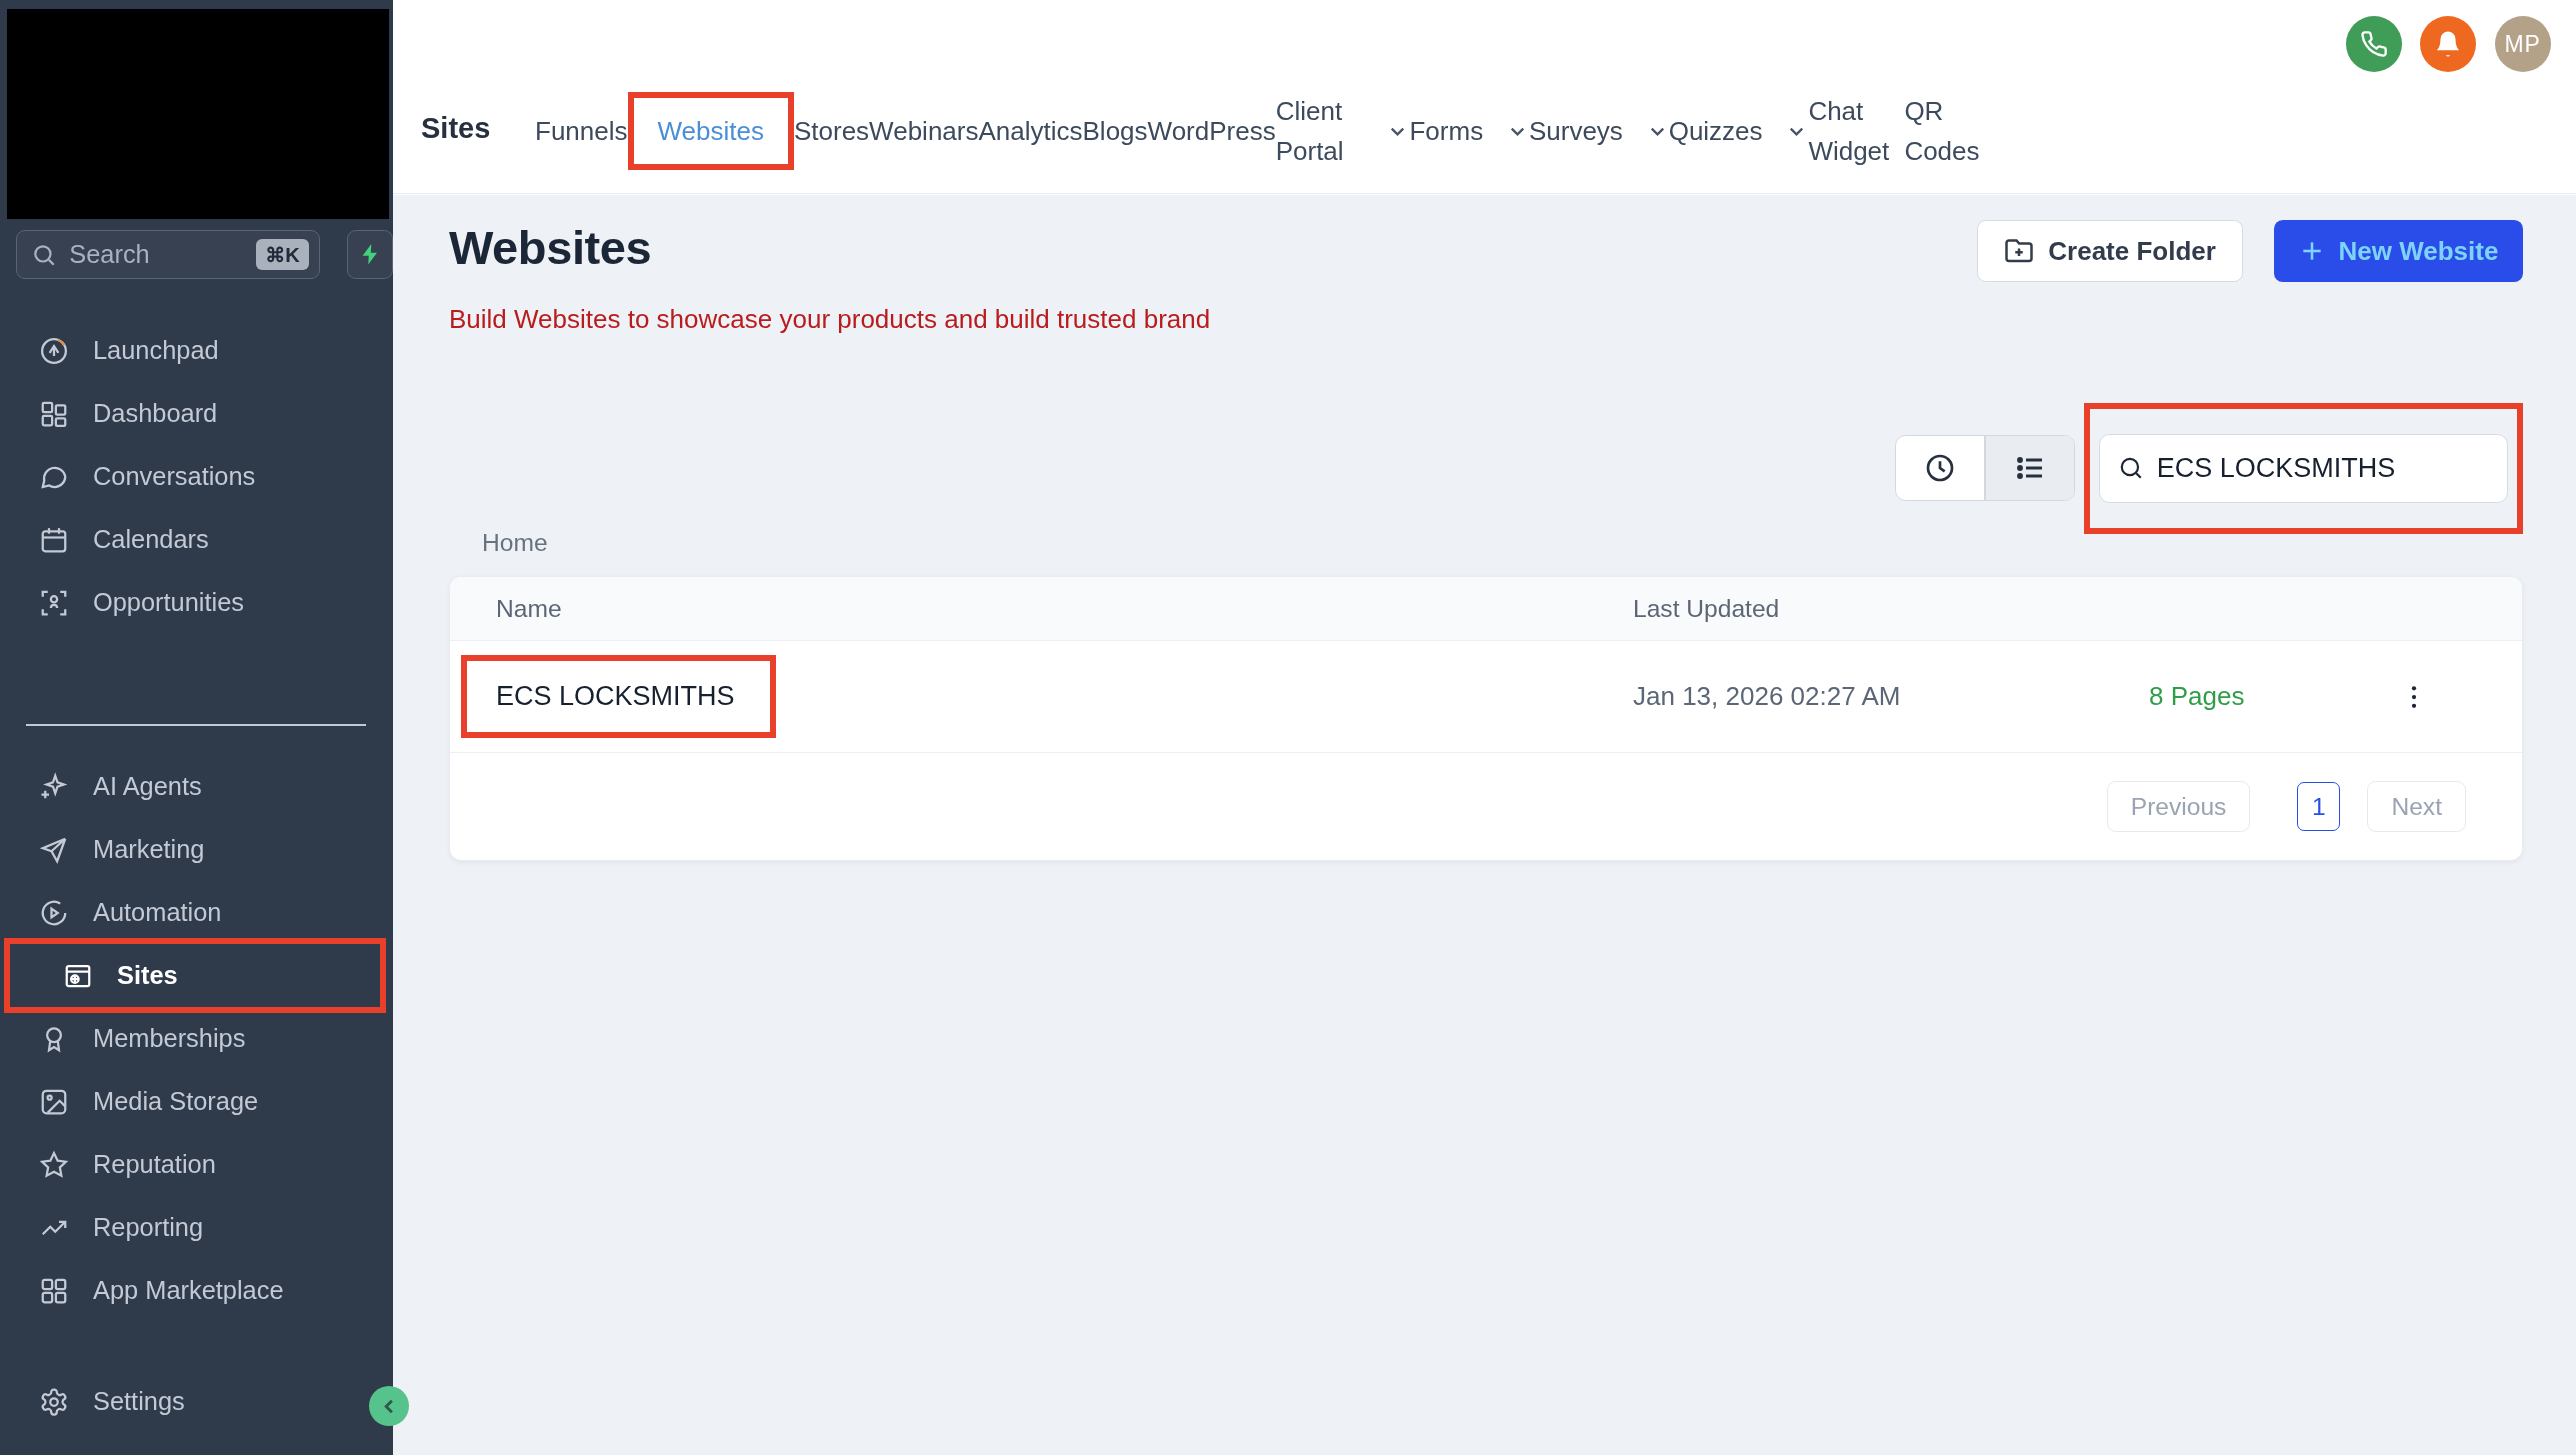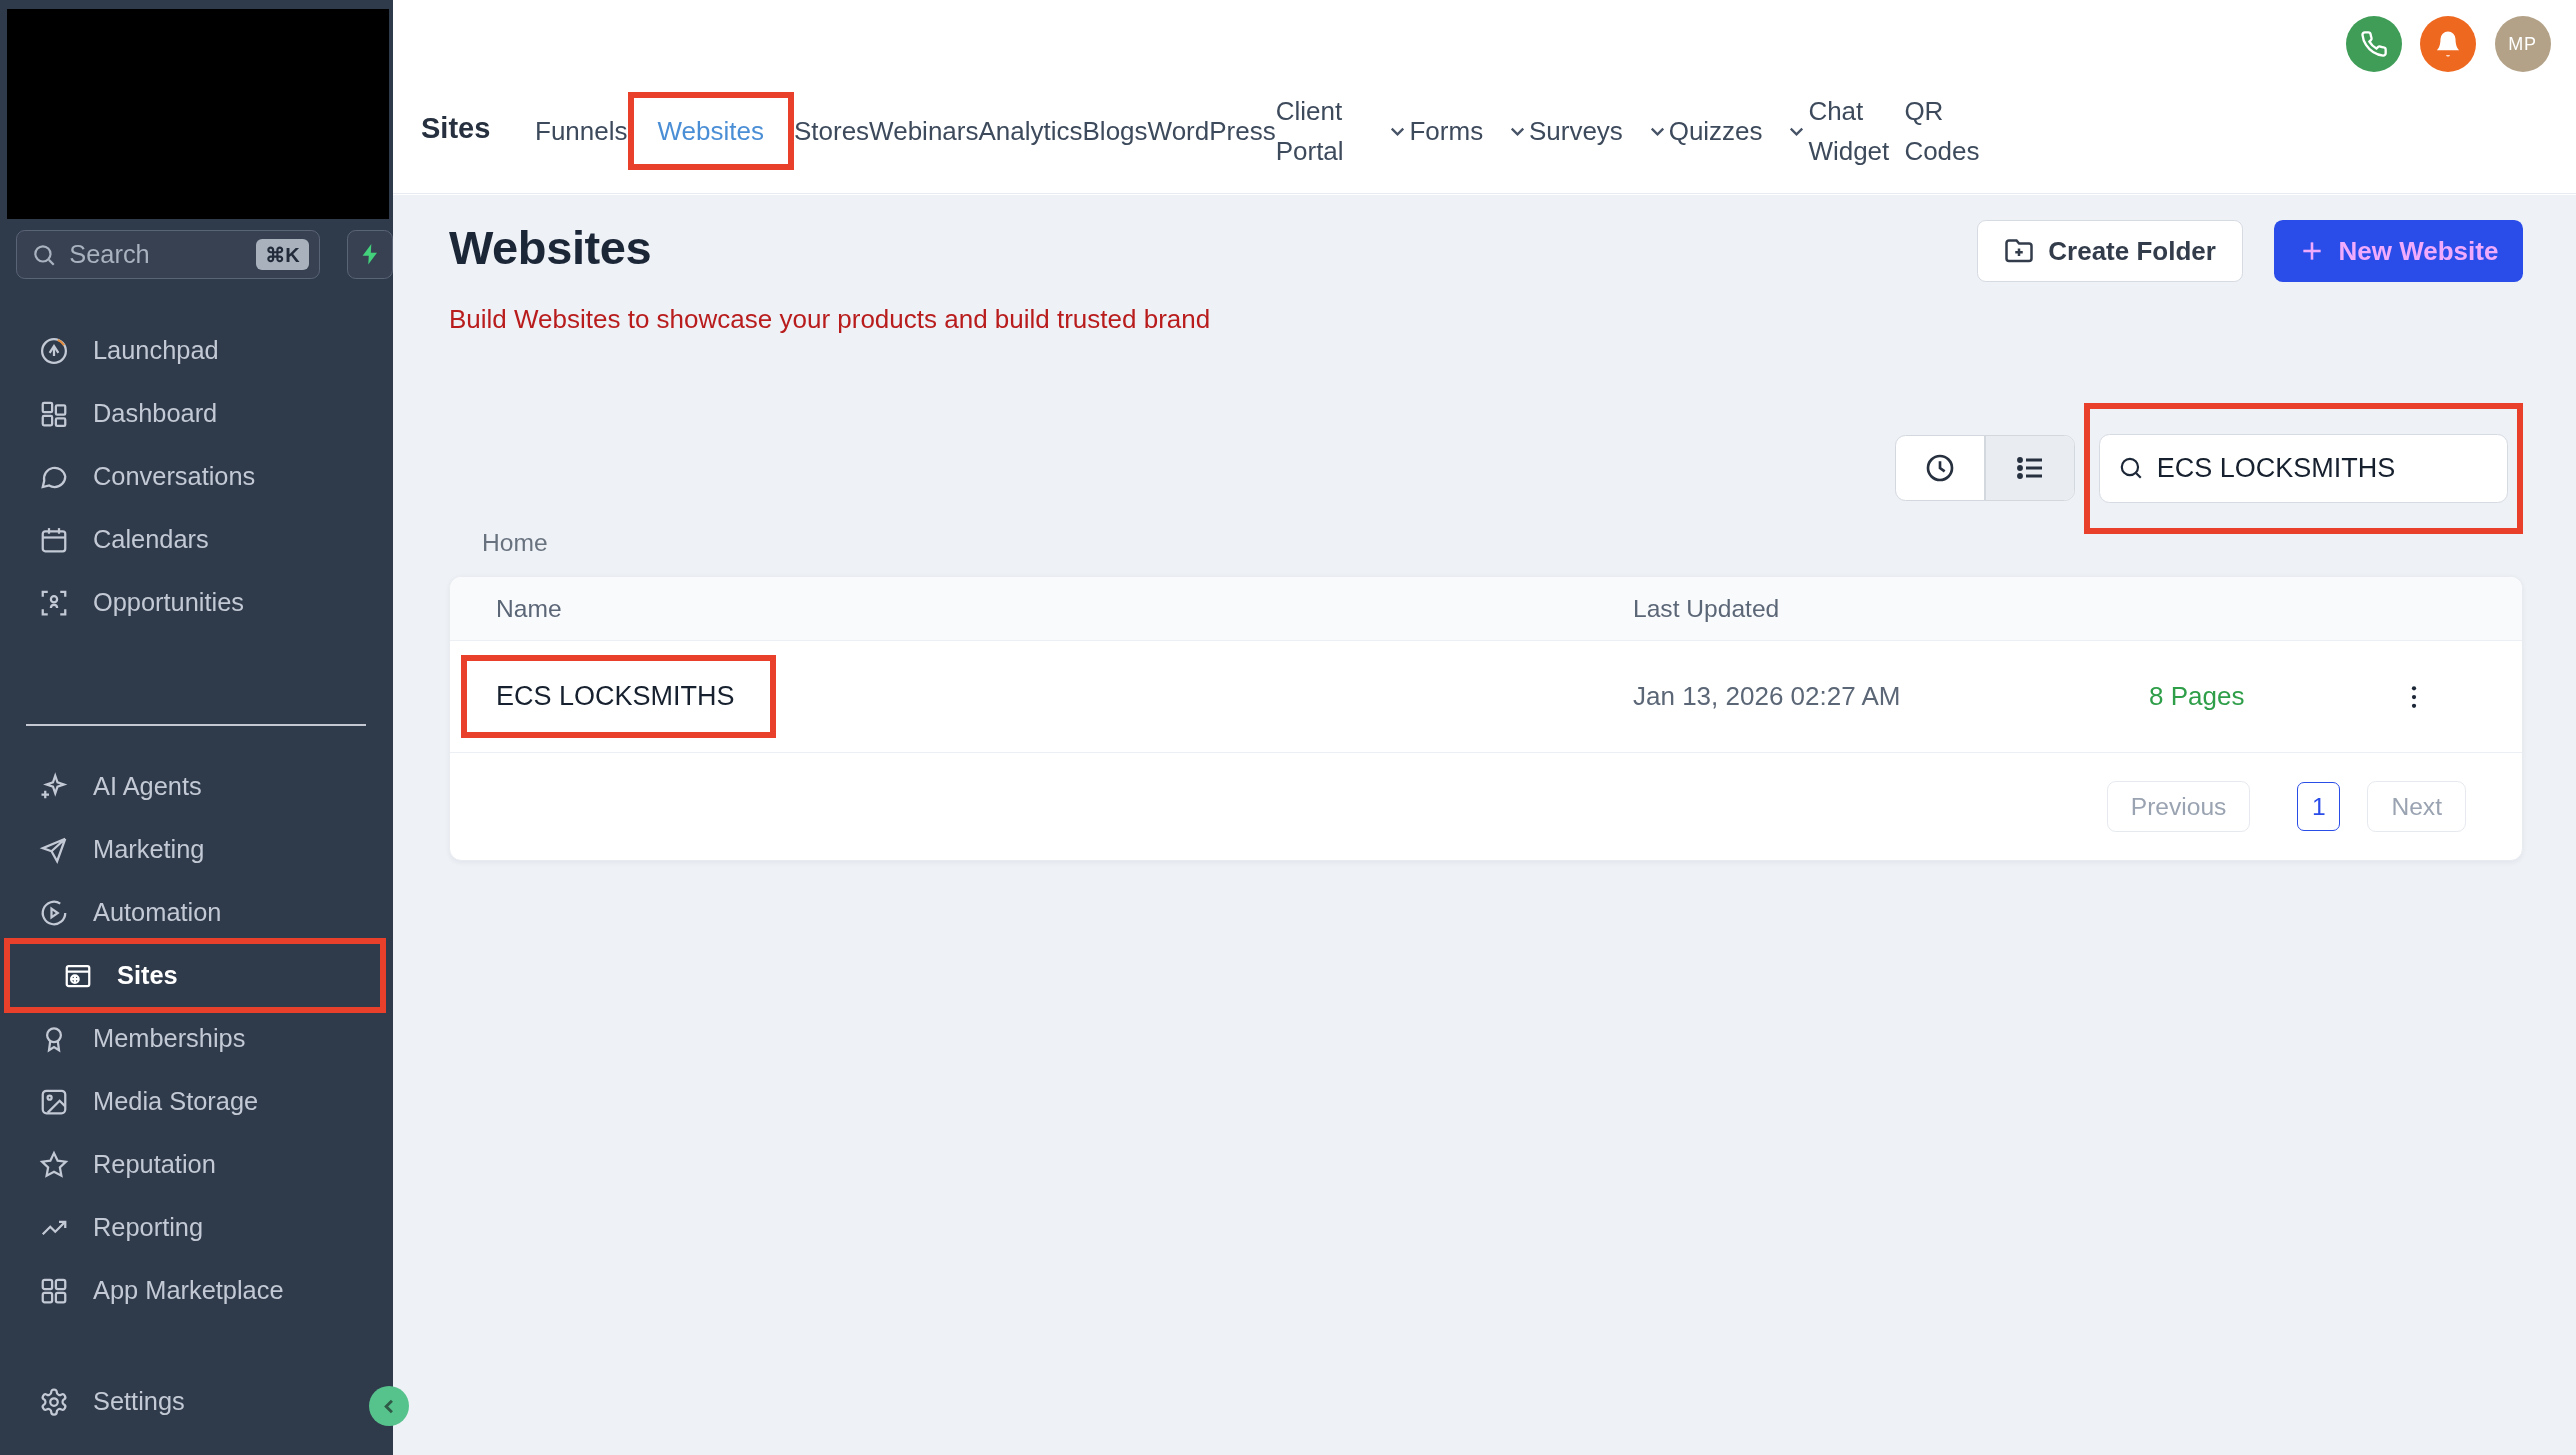--- a/index.html
+++ b/index.html
@@ -44,31 +44,31 @@
   .tab .caret{color:#475467;margin-left:8.8px;}
   .tab-cp-text{width:88px;}
   .tab-cw-text{width:96px;}
   .tab-qr-text{width:88px;}
   .annot-websites{background:#fff;padding:17.5px 24px;display:flex;align-items:center;}
   .annot-websites .tab{color:var(--header-blue);}
   .hdr-circles{position:absolute;top:16px;right:25.4px;display:flex;gap:18.4px;}
   .circle{width:56px;height:56px;border-radius:50%;display:flex;align-items:center;justify-content:center;color:#fff;cursor:pointer;}
   .c-phone{background:var(--phone-green);}
   .c-bell{background:var(--bell-orange);}
-  .c-avatar{background:var(--avatar-tan);font-size:18px;letter-spacing:0.9px;}
+  .c-avatar{background:var(--avatar-tan);font-size:23px;letter-spacing:0.9px;}
 
   
   .main{position:absolute;left:393px;top:195px;right:0;bottom:0;background:var(--main-bg);padding:24.6px 53px 0 56px;}
   .page-head{display:flex;justify-content:space-between;align-items:flex-start;}
   .page-title{font-size:47px;font-weight:700;color:#1b2637;letter-spacing:-0.4px;}
   .page-sub{margin-top:29px;font-size:26px;color:#b91c1c;}
   .head-actions{display:flex;gap:31px;margin-top:0.9px;}
   .btn{height:62px;border-radius:8.8px;font-size:26px;font-weight:600;display:flex;align-items:center;gap:14px;cursor:pointer;}
   .btn-outline{background:#fff;border:1.8px solid #d6dbe2;color:#333c4b;padding:0 26px;}
-  .btn-primary{background:var(--accent);border:none;color:#f0abfc;padding:0 24.6px;}
+  .btn-primary{background:var(--accent);border:none;color:#7dd3fc;padding:0 24.6px;}
   .controls-row{margin-top:68px;display:flex;justify-content:flex-end;align-items:center;gap:9.6px;}
   .toggle-group{display:flex;height:66px;border:1.8px solid #d3d8df;border-radius:10.5px;overflow:hidden;background:#fff;}
   .toggle-seg{width:88px;display:flex;align-items:center;justify-content:center;color:#27303f;cursor:pointer;}
   .toggle-seg.inactive{background:#e9edf2;}
   .toggle-div{width:1.8px;background:#d3d8df;}
   .annot-search{padding:25.4px 8.8px;display:flex;}
   .search-box{width:409px;height:69px;background:#fff;border:1.8px solid #d6dbe2;border-radius:10.5px;
     display:flex;align-items:center;gap:13px;padding:0 17.5px;}
   .search-box .val{font-size:27px;color:#16202e;}
   .breadcrumb{margin:-5.3px 0 0 33px;font-size:24.6px;color:#68727f;}

